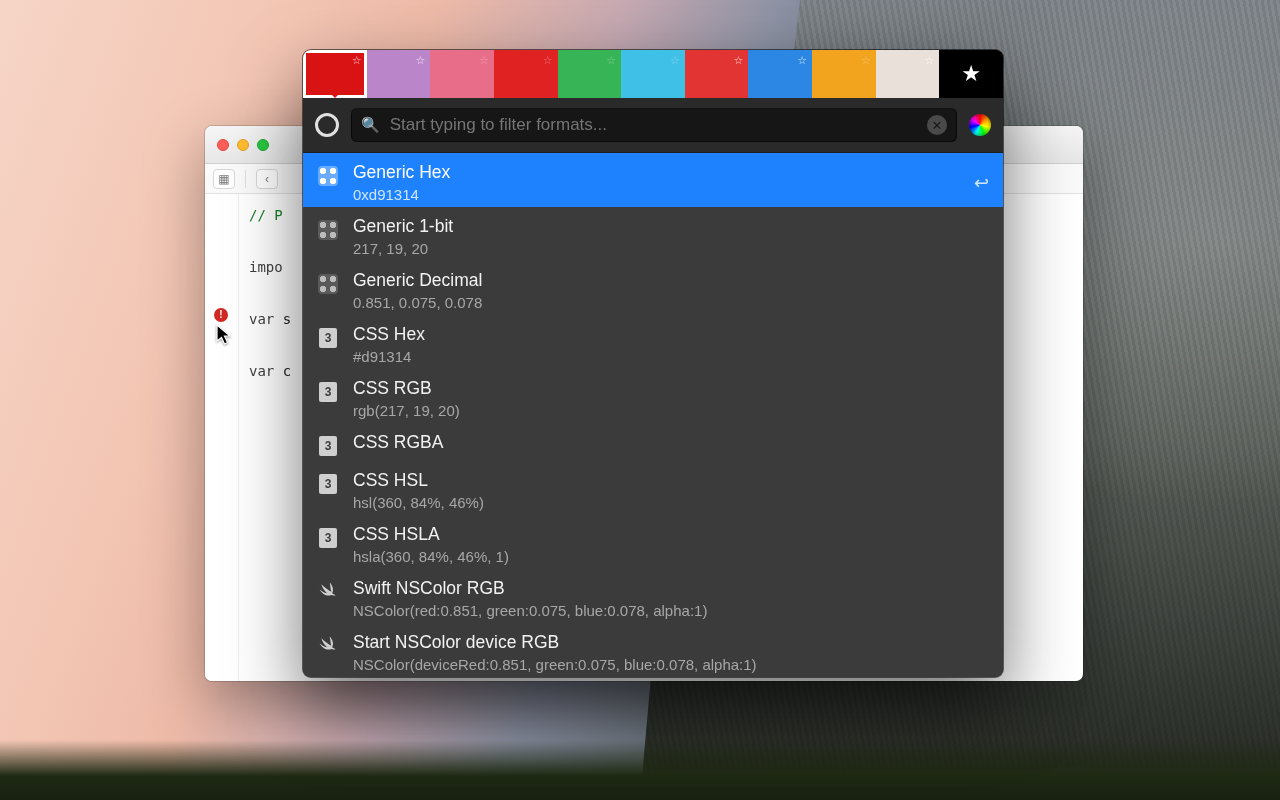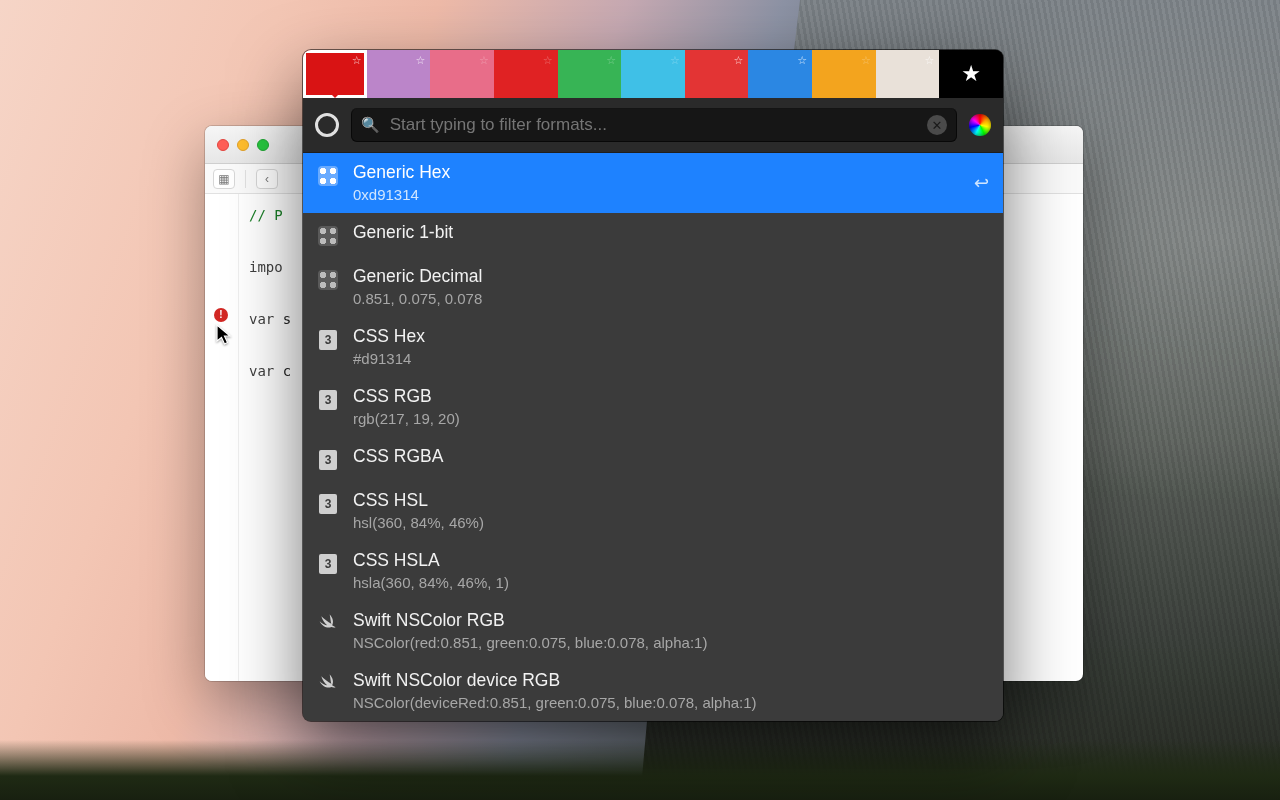--- a/index.html
+++ b/index.html
@@ -77,21 +77,21 @@
   .mag-ring{width:24px;height:24px;border:3px solid #e0e0e0;border-radius:50%}
   .searchbox{flex:1;display:flex;align-items:center;background:#161616;border-radius:6px;height:34px;padding:0 10px;gap:10px;box-shadow:inset 0 1px 0 rgba(255,255,255,.05),inset 0 0 0 1px rgba(0,0,0,.6)}
   .searchbox .sicon{color:#8c8c8c;font-size:15px}
   .searchbox input{flex:1;background:transparent;border:none;outline:none;color:#a3a3a3;font-size:17px}
   .searchbox .clearbtn{width:20px;height:20px;border-radius:50%;background:#4a4a4a;color:#1a1a1a;display:flex;align-items:center;justify-content:center;font-size:13px}
   .color-wheel{width:22px;height:22px;border-radius:50%;
     background:conic-gradient(red,orange,yellow,lime,cyan,blue,magenta,red);
     box-shadow:inset 0 0 4px rgba(0,0,0,.5)}
 
   .fmt-list{max-height:none;background:#3b3b3b}
-  .fmt-item{display:flex;align-items:flex-start;gap:14px;padding:9px 14px 10px 14px;color:#e9e9e9}
+  .fmt-item{display:flex;align-items:flex-start;gap:14px;padding:9px 14px 4px 14px;color:#e9e9e9}
   .fmt-item.selected{background:#1e82ff}
   .fmt-icon{width:22px;height:22px;flex:none;margin-top:3px;display:flex;align-items:center;justify-content:center;color:#cfcfcf}
   .fmt-item.selected .fmt-icon{color:#fff}
   .fmt-text{flex:1;min-width:0}
   .fmt-name{font-size:17.5px;font-weight:400;color:#f2f2f2}
   .fmt-item.selected .fmt-name{color:#fff}
   .fmt-value{font-size:15px;color:#a7a7a7;margin-top:3px}
   .fmt-item.selected .fmt-value{color:#cfe5ff}
   .fmt-return{color:#cfe5ff;font-size:18px;align-self:center}
 
@@ -214,20 +214,21 @@
             <div class="fmt-value">0xd91314</div>
           </div>
           <div class="fmt-return">↩</div>
         </div>
         <div class="fmt-item">
           <div class="fmt-icon">
             <div class="ico-generic"></div>
           </div>
           <div class="fmt-text">
             <div class="fmt-name">Generic 1-bit</div>
+            <div class="fmt-value">217, 19, 20</div>
           </div>
         </div>
         <div class="fmt-item">
           <div class="fmt-icon">
             <div class="ico-generic"></div>
           </div>
           <div class="fmt-text">
             <div class="fmt-name">Generic Decimal</div>
             <div class="fmt-value">0.851, 0.075, 0.078</div>
           </div>
@@ -287,19 +288,19 @@
             <div class="fmt-value">NSColor(red:0.851, green:0.075, blue:0.078, alpha:1)</div>
           </div>
         </div>
         <div class="fmt-item">
           <div class="fmt-icon">
             <div class="ico-swift"><svg viewBox="0 0 24 24">
                 <path d="M14 3c4 4 5 9 3 13 1 1 3 1 4 3-2-1-3 0-5-1C11 20 5 17 2 11c3 3 7 5 9 5-3-3-6-7-7-11 3 3 8 7 12 9-1-3-1-7-2-11z"></path>
               </svg></div>
           </div>
           <div class="fmt-text">
-            <div class="fmt-name">Swift NSColor device RGB</div>
+            <div class="fmt-name">Start NSColor device RGB</div>
             <div class="fmt-value">NSColor(deviceRed:0.851, green:0.075, blue:0.078, alpha:1)</div>
           </div>
         </div>
       </div>
   </div>
 </div>
 
 </body></html>

